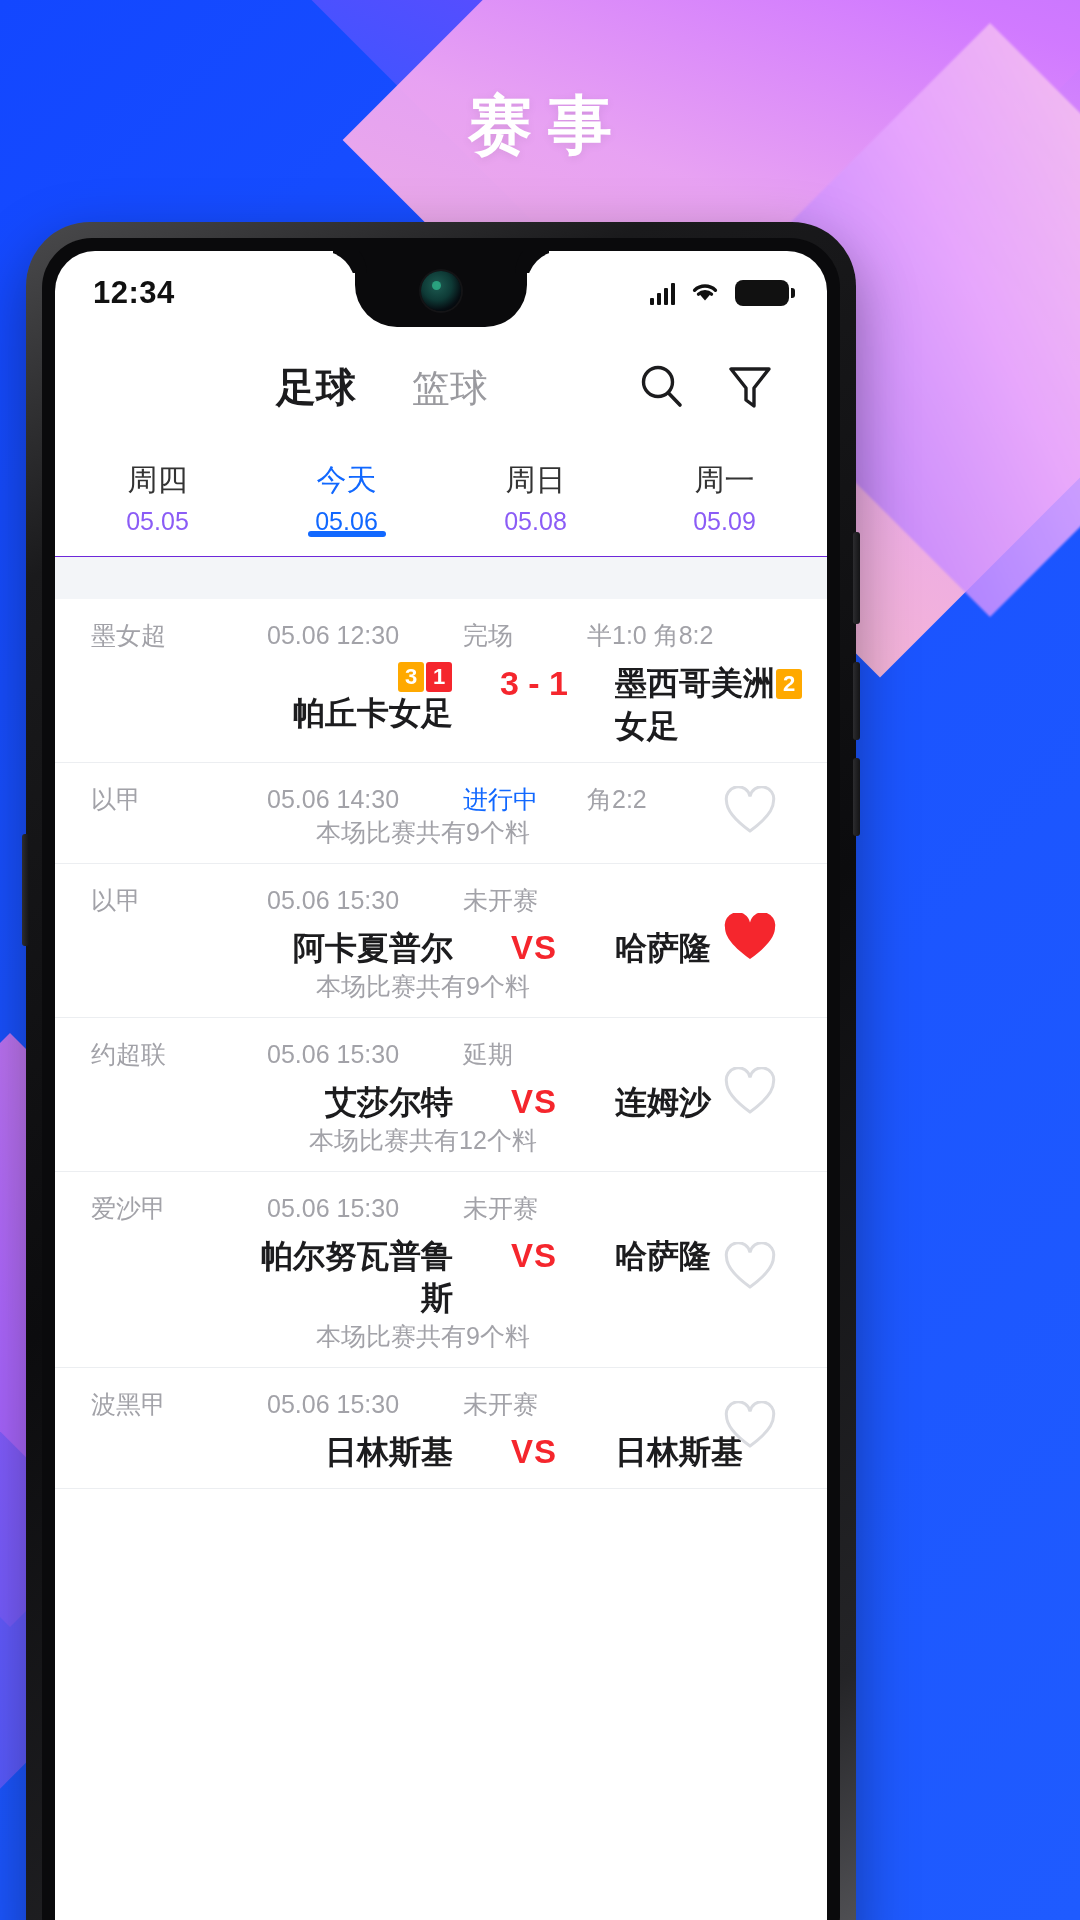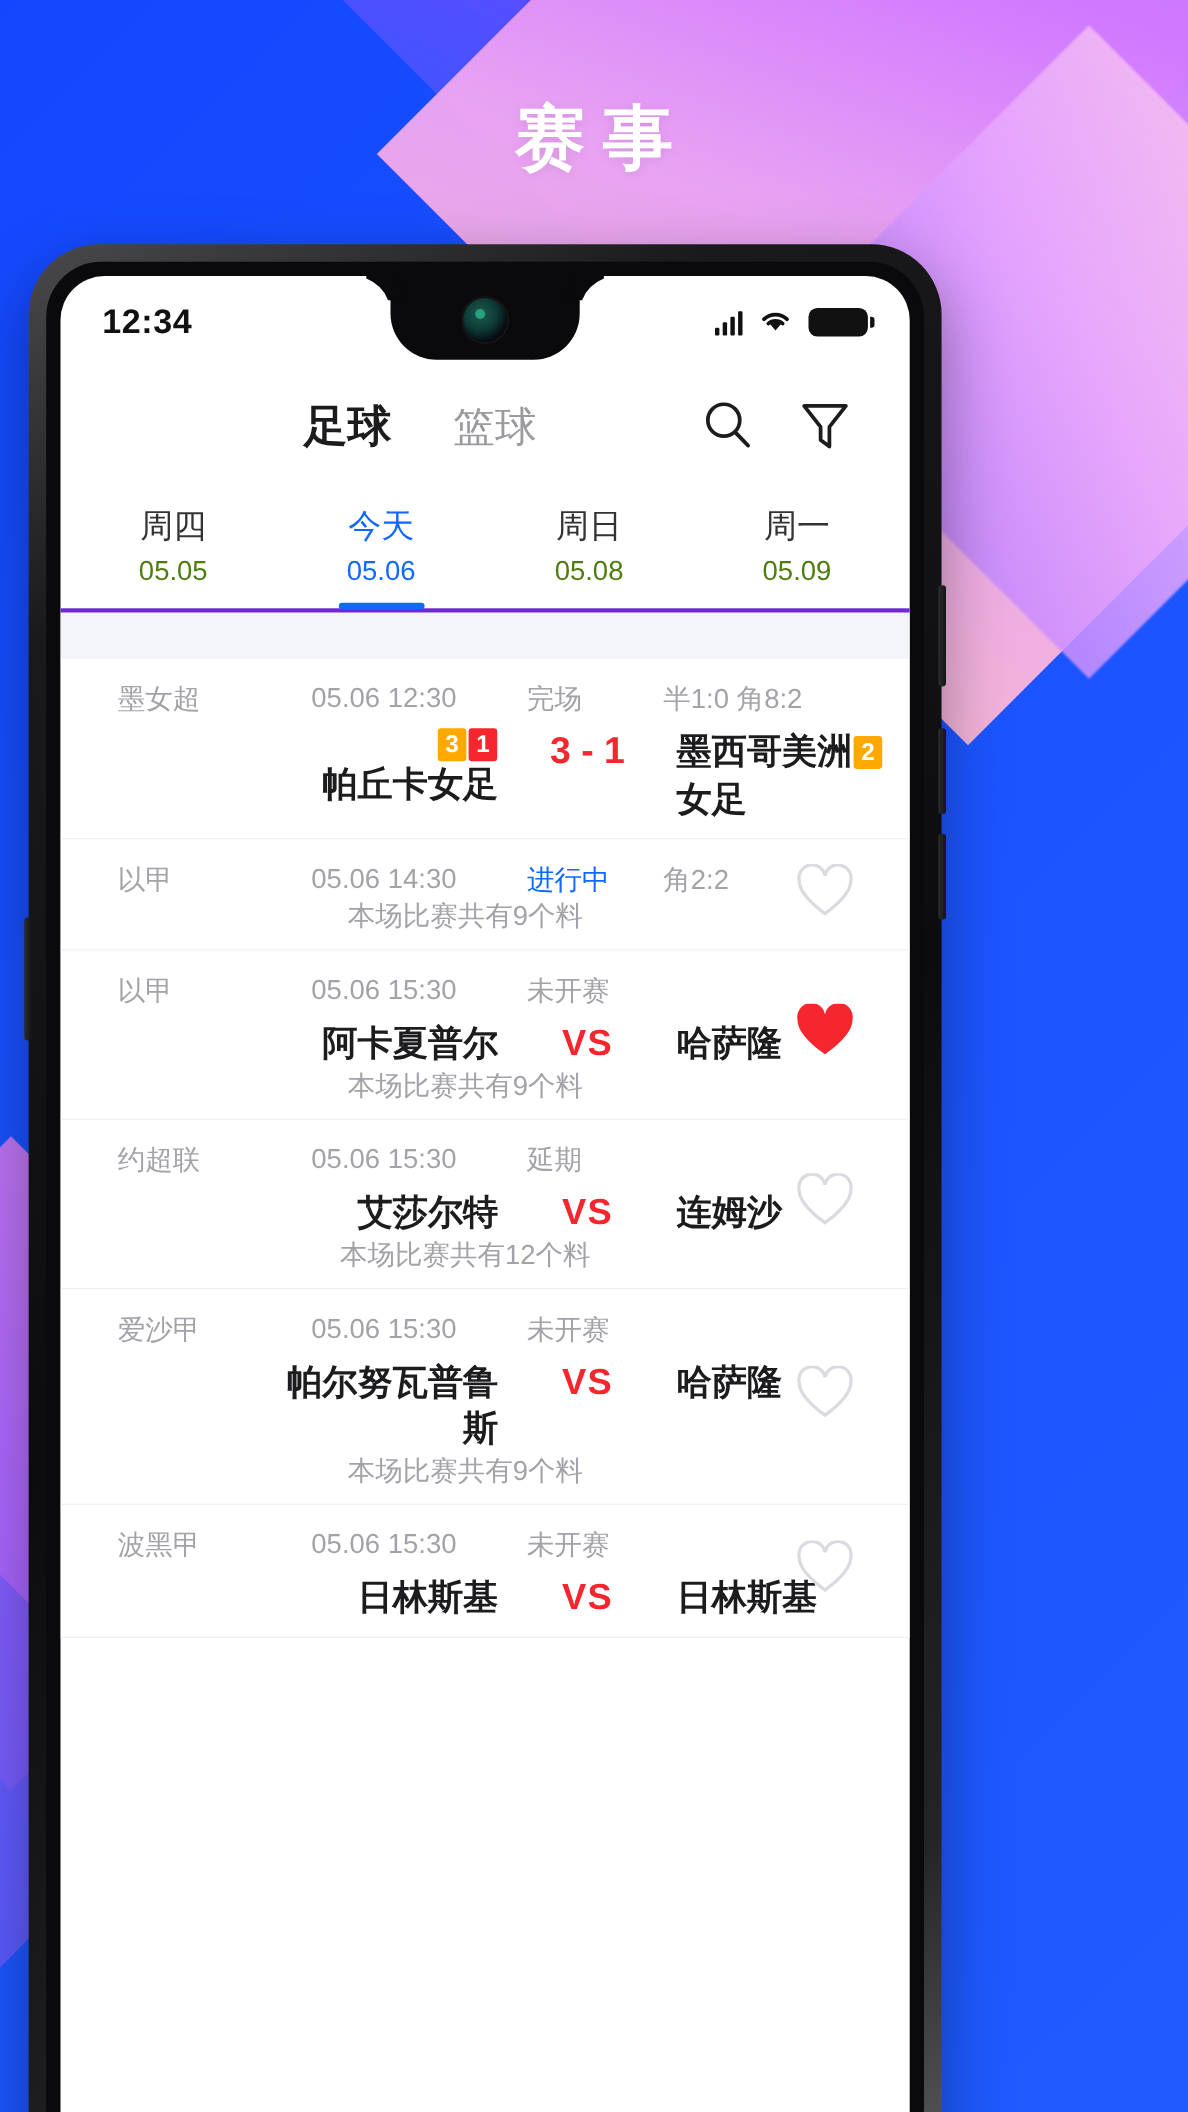--- a/index.html
+++ b/index.html
@@ -235,38 +235,39 @@
     gap: 34px;
     padding-right: 10px;
   }
   .icon-btn { width: 54px; height: 54px; display: flex; align-items: center; justify-content: center; }
 
   
   .datestrip {
     display: flex;
     height: 118px;
     padding: 0 8px;
-    border-bottom: 4px solid #6d28d9;
+    border-bottom: 1px solid #6d28d9;
+    align-items: center;
   }
   .date-item {
     flex: 1;
     display: flex;
     flex-direction: column;
     align-items: center;
     justify-content: center;
     position: relative;
     gap: 6px;
   }
   .date-day {
     font-size: 30px;
     color: #333;
   }
   .date-num {
     font-size: 25px;
-    color: #4d7c0f;
+    color: #8b5cf6;
   }
   .date-item.active .date-day,
   .date-item.active .date-num { color: #1168ff; }
   .date-underline {
     position: absolute;
     bottom: -1px;
     width: 78px; height: 6px;
     border-radius: 3px;
     background: #1168ff;
   }
@@ -284,21 +285,21 @@
   .match-row {
     padding: 20px 0 14px 0;
     border-bottom: 1px solid #eceef1;
     position: relative;
   }
   .match-meta {
     display: flex;
     align-items: center;
     font-size: 25px;
     color: #a2a2a8;
-    padding-left: 52px;
+    padding-left: 36px;
   }
   .meta-league { width: 176px; }
   .meta-time { width: 196px; }
   .meta-status { width: 124px; }
   .meta-status.live { color: #1168ff; }
   .meta-extra { flex: 1; }
 
   .match-body {
     display: flex;
     align-items: flex-start;

